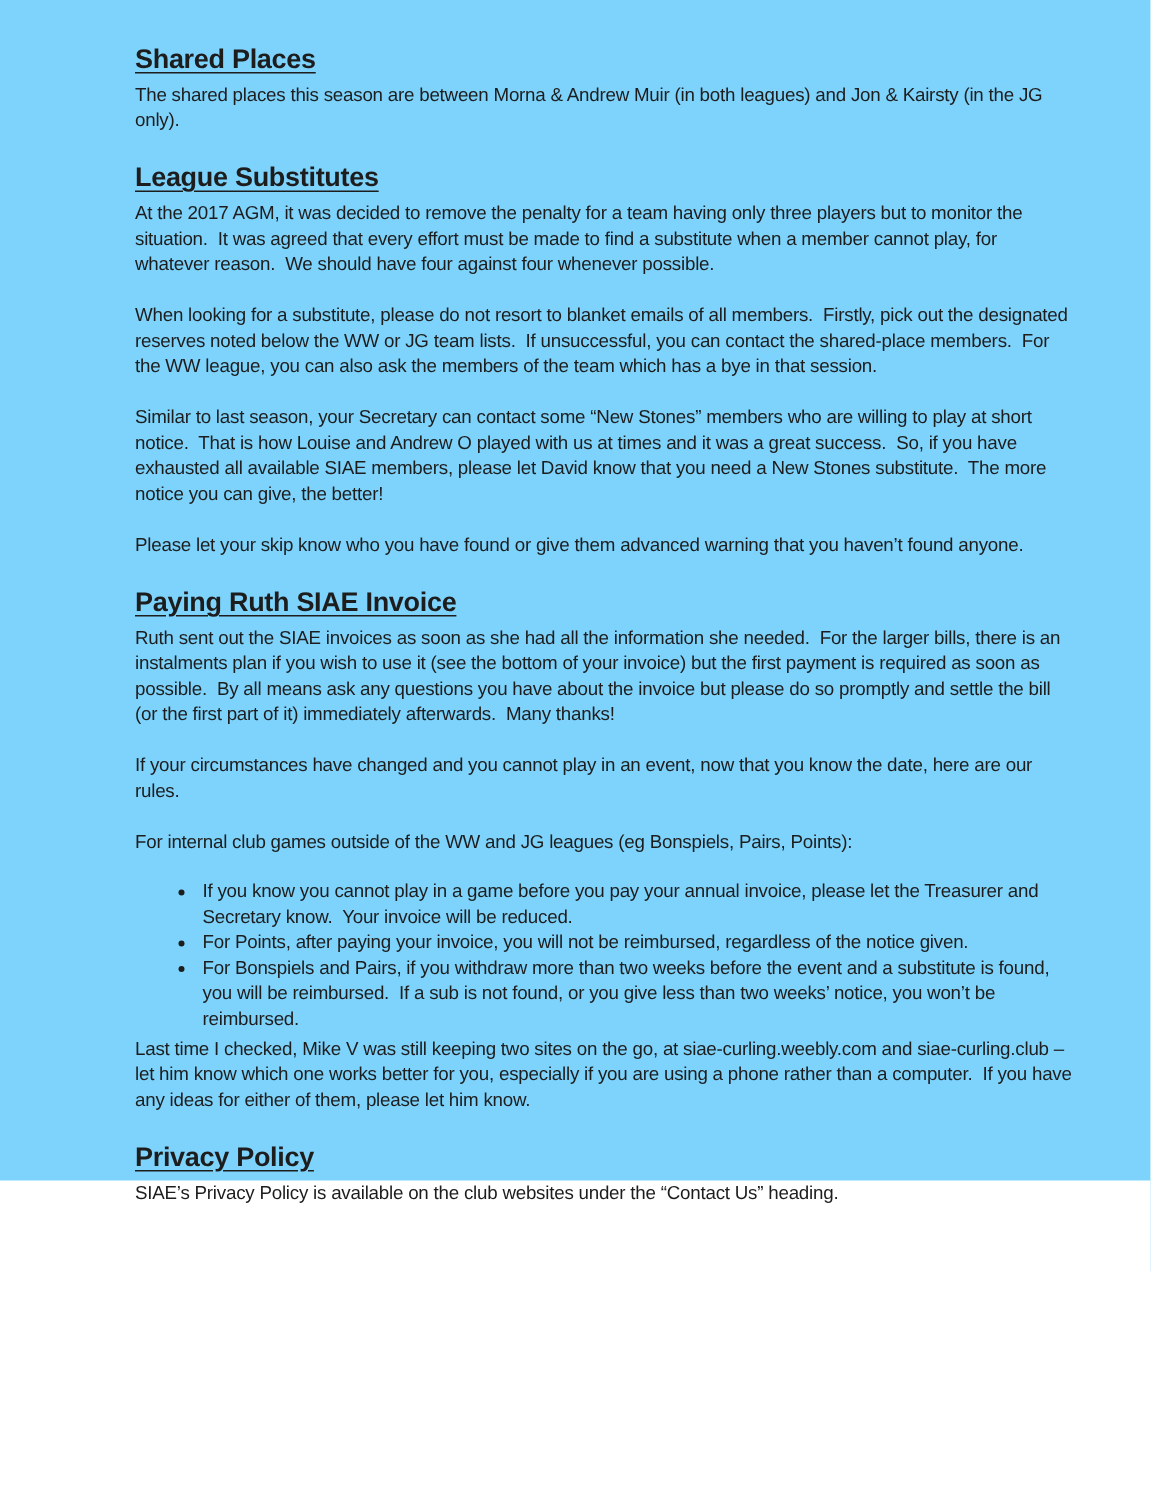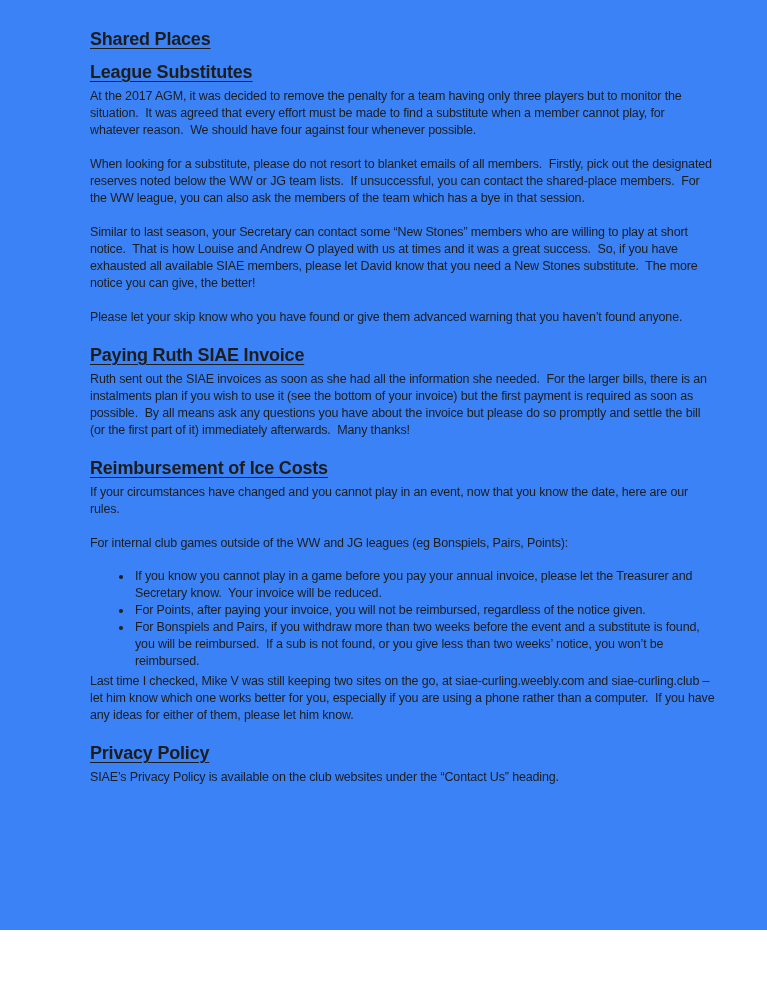--- a/index.html
+++ b/index.html
@@ -10,22 +10,22 @@
   body {
     width: 767px;
     height: 993px;
     overflow: hidden;
     font-family: "Liberation Sans", "DejaVu Sans", sans-serif;
     color: #1d1d1d;
   }
   .page {
     box-sizing: border-box;
     width: 767px;
-    height: 930px;
-    background: #3b82f6;
+    height: 787px;
+    background: #7dd3fc;
     padding: 27px 52px 0 90px;
   }
   .doc-section h2 {
     font-size: 18px;
     line-height: 24px;
     font-weight: 600;
     letter-spacing: -0.2px;
     text-decoration: underline;
     text-underline-offset: 3px;
     margin: 9px 0 4px 0;
@@ -56,41 +56,43 @@
     padding-left: 2px;
   }
 </style>
 </head>
 <body>
 
 <div class="page">
   <div id="sections">
   <section class="doc-section">
     <h2>Shared Places</h2>
+    <div class="section-content">
+          <p>The shared places this season are between Morna &amp; Andrew Muir (in both leagues) and Jon &amp; Kairsty (in the JG only).</p>
+        </div>
   </section>
 
   <section class="doc-section">
     <h2>League Substitutes</h2>
     <div class="section-content">
           <p>At the 2017 AGM, it was decided to remove the penalty for a team having only three players but to monitor the situation.  It was agreed that every effort must be made to find a substitute when a member cannot play, for whatever reason.  We should have four against four whenever possible.</p>
           <p>When looking for a substitute, please do not resort to blanket emails of all members.  Firstly, pick out the designated reserves noted below the WW or JG team lists.  If unsuccessful, you can contact the shared-place members.  For the WW league, you can also ask the members of the team which has a bye in that session.</p>
           <p>Similar to last season, your Secretary can contact some “New Stones” members who are willing to play at short notice.  That is how Louise and Andrew O played with us at times and it was a great success.  So, if you have exhausted all available SIAE members, please let David know that you need a New Stones substitute.  The more notice you can give, the better!</p>
           <p>Please let your skip know who you have found or give them advanced warning that you haven’t found anyone.</p>
         </div>
   </section>
 
   <section class="doc-section">
     <h2>Paying Ruth SIAE Invoice</h2>
     <div class="section-content">
           <p>Ruth sent out the SIAE invoices as soon as she had all the information she needed.  For the larger bills, there is an instalments plan if you wish to use it (see the bottom of your invoice) but the first payment is required as soon as possible.  By all means ask any questions you have about the invoice but please do so promptly and settle the bill (or the first part of it) immediately afterwards.  Many thanks!</p>
         </div>
   </section>
 
   <section class="doc-section">
-    <h2>Reimbursement of Ice Costs</h2>
     <div class="section-content">
           <p>If your circumstances have changed and you cannot play in an event, now that you know the date, here are our rules.</p>
           <p class="tight">For internal club games outside of the WW and JG leagues (eg Bonspiels, Pairs, Points):</p>
           <ul>
             <li>If you know you cannot play in a game before you pay your annual invoice, please let the Treasurer and Secretary know.  Your invoice will be reduced.</li>
             <li>For Points, after paying your invoice, you will not be reimbursed, regardless of the notice given.</li>
             <li>For Bonspiels and Pairs, if you withdraw more than two weeks before the event and a substitute is found, you will be reimbursed.  If a sub is not found, or you give less than two weeks’ notice, you won’t be reimbursed.</li>
           </ul>
         </div>
   </section>

